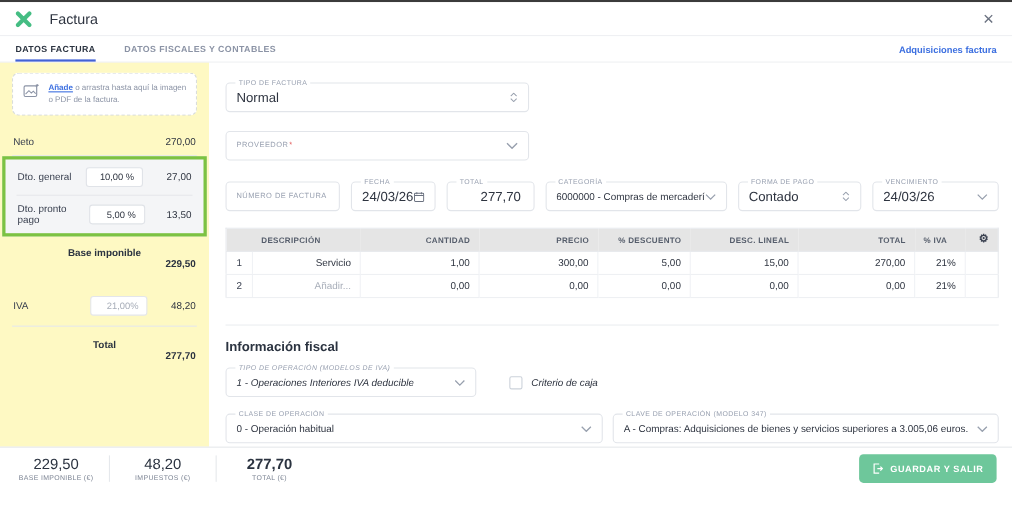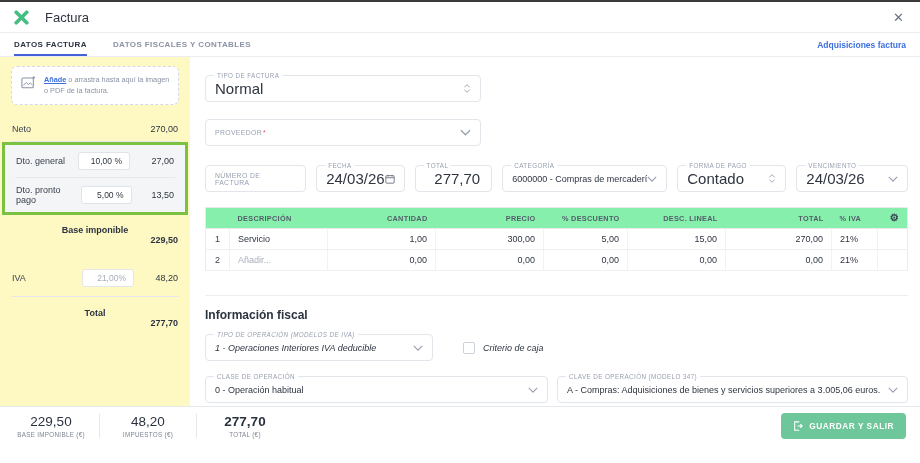--- a/index.html
+++ b/index.html
@@ -35,39 +35,39 @@
   .srow.line { border-bottom:1px solid #e6e8ec; }
   .green-box { border:3px solid #7cc242; margin:0 -9px 6px -9px; padding:0 10px; background:#f4f5f7; }
   .green-box .srow:first-child { border-bottom:1px solid #e6e8ec; }
   .mini-input { background:#fff; border:1px solid #e0e3e8; border-radius:3px; font-size:8.5px; color:#2e3440; padding:3px 7px; width:52px; text-align:right; margin-left:auto; }
   .srow .after-input { margin-left:0; width:44px; text-align:right; }
   .mini-input.dim { color:#a7adb8; border-color:#e4e6ea; }
 
   
   .fbox { position:relative; border:1px solid #e2e5ea; border-radius:4px; background:#fff; height:27px; display:flex; align-items:center; padding:0 9px; cursor:pointer; }
   .flabel { position:absolute; top:-4px; left:8px; font-size:6.3px; letter-spacing:.4px; color:#98a0b0; background:#fff; padding:0 3px; line-height:8px; white-space:nowrap; }
-  .fval { font-size:15px; color:#2e3440; white-space:nowrap; overflow:hidden; }
+  .fval { font-size:12px; color:#2e3440; white-space:nowrap; overflow:hidden; }
   .fval.num { width:100%; text-align:right; padding-right:2px; }
   .inline-label { font-size:6.8px; letter-spacing:.4px; color:#98a0b0; }
   .req { color:#e05252; margin-left:1px; }
   .chev { margin-left:auto; flex:none; display:flex; color:#98a0ae; }
   .stepper { margin-left:auto; flex:none; display:flex; flex-direction:column; gap:1px; color:#98a0ae; }
   .tipo-select, .prov-select { width:276px; }
   .tipo-select { margin-top:8px; margin-bottom:17px; }
   .prov-select { margin-bottom:19px; }
   .fields-row { display:flex; gap:10px; margin-bottom:15px; }
   .f-numero { flex:1.55; } .f-fecha { flex:0.85; } .f-total { flex:1.1; }
   .f-categoria { flex:1.75; } .f-forma { flex:1.7; } .f-vencimiento { flex:1.75; }
 
   
   table.items { width:100%; border-collapse:collapse; border:1px solid #e8eaee; margin-bottom:24px; }
-  table.items th { background:#86efac; font-size:7.3px; letter-spacing:.3px; color:#555d6b; font-weight:bold; text-align:right; padding:5px 8px; border-bottom:1px solid #e8eaee; white-space:nowrap; }
+  table.items th { background:#e5e5e5; font-size:7.3px; letter-spacing:.3px; color:#555d6b; font-weight:bold; text-align:right; padding:5px 8px; border-bottom:1px solid #e8eaee; white-space:nowrap; }
   table.items th.l { text-align:left; }
   table.items td { font-size:9px; color:#2e3440; padding:5px 8px; border-bottom:1px solid #eef0f3; border-left:1px solid #f0f2f5; text-align:right; background:#fff; white-space:nowrap; }
-  table.items td.l { text-align:left;margin-top:24px; }
+  table.items td.l { text-align:right;margin-top:24px; }
   table.items td.rownum { border-left:none; color:#3a4150; text-align:center; width:22px; }
   table.items td.ghost { color:#a8aeb9; }
   .gear { color:#3a4150; font-size:10px; line-height:1; float:right; cursor:pointer; }
 
   
   .fiscal-divider { border-top:1px solid #eceef1; margin:0 0 12px 0; }
   .fiscal-heading { font-size:12px; font-weight:bold; color:#2b3340; margin-bottom:12px; }
   .fiscal-row1 { display:flex; align-items:center; margin-bottom:15px;font-style:italic; }
   .f-tipo-op { width:228px; }
   .checkbox-wrap { display:flex; align-items:center; margin-left:30px; cursor:pointer; }

